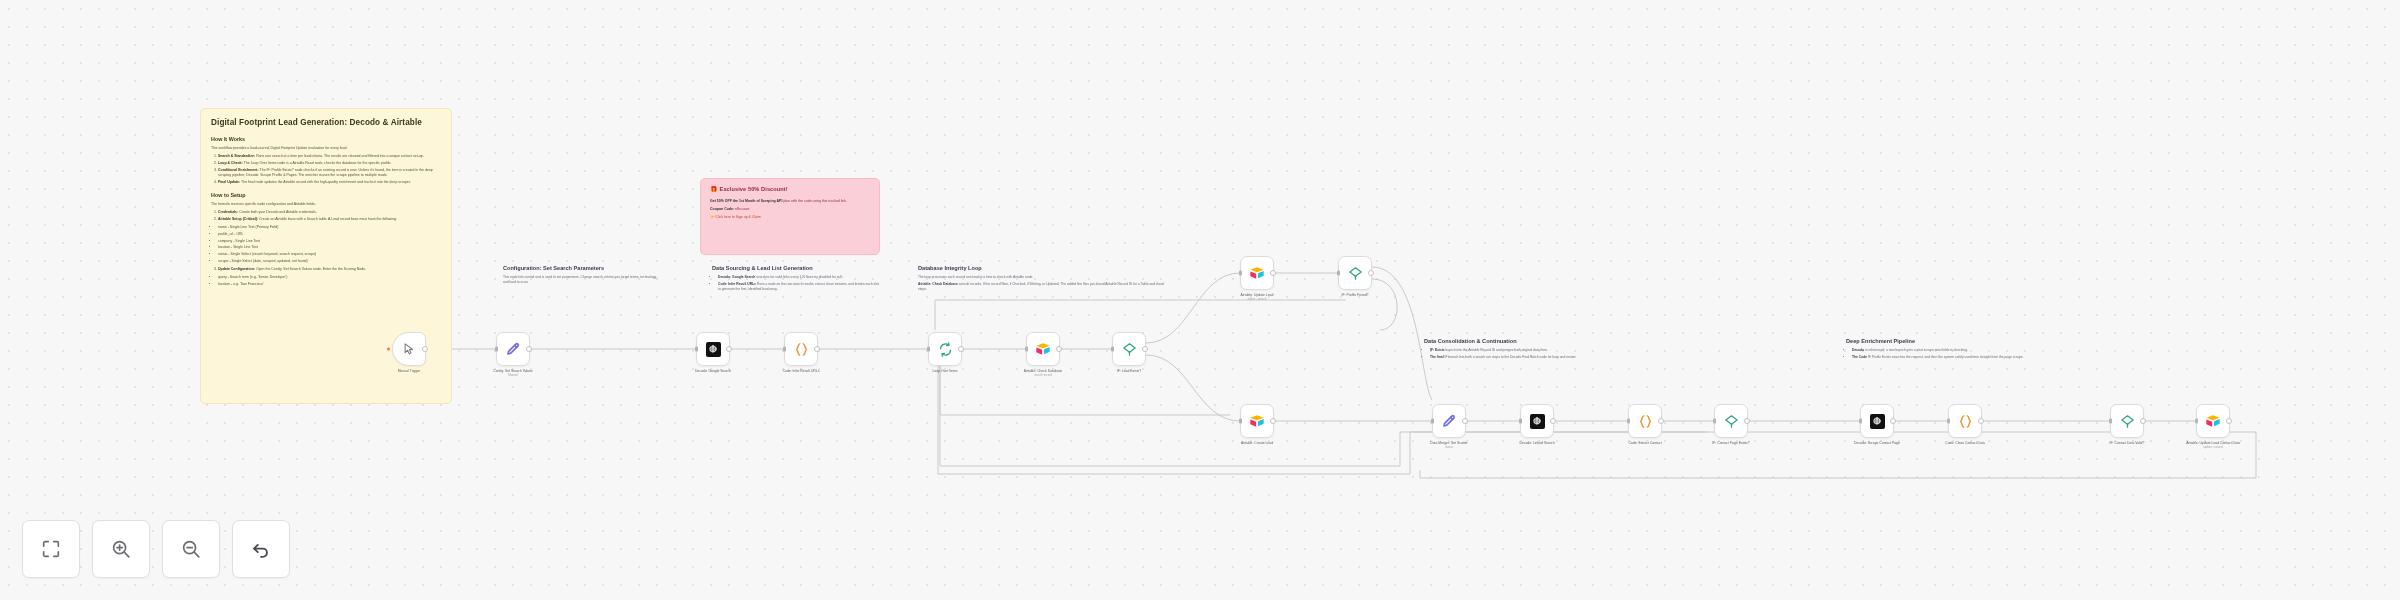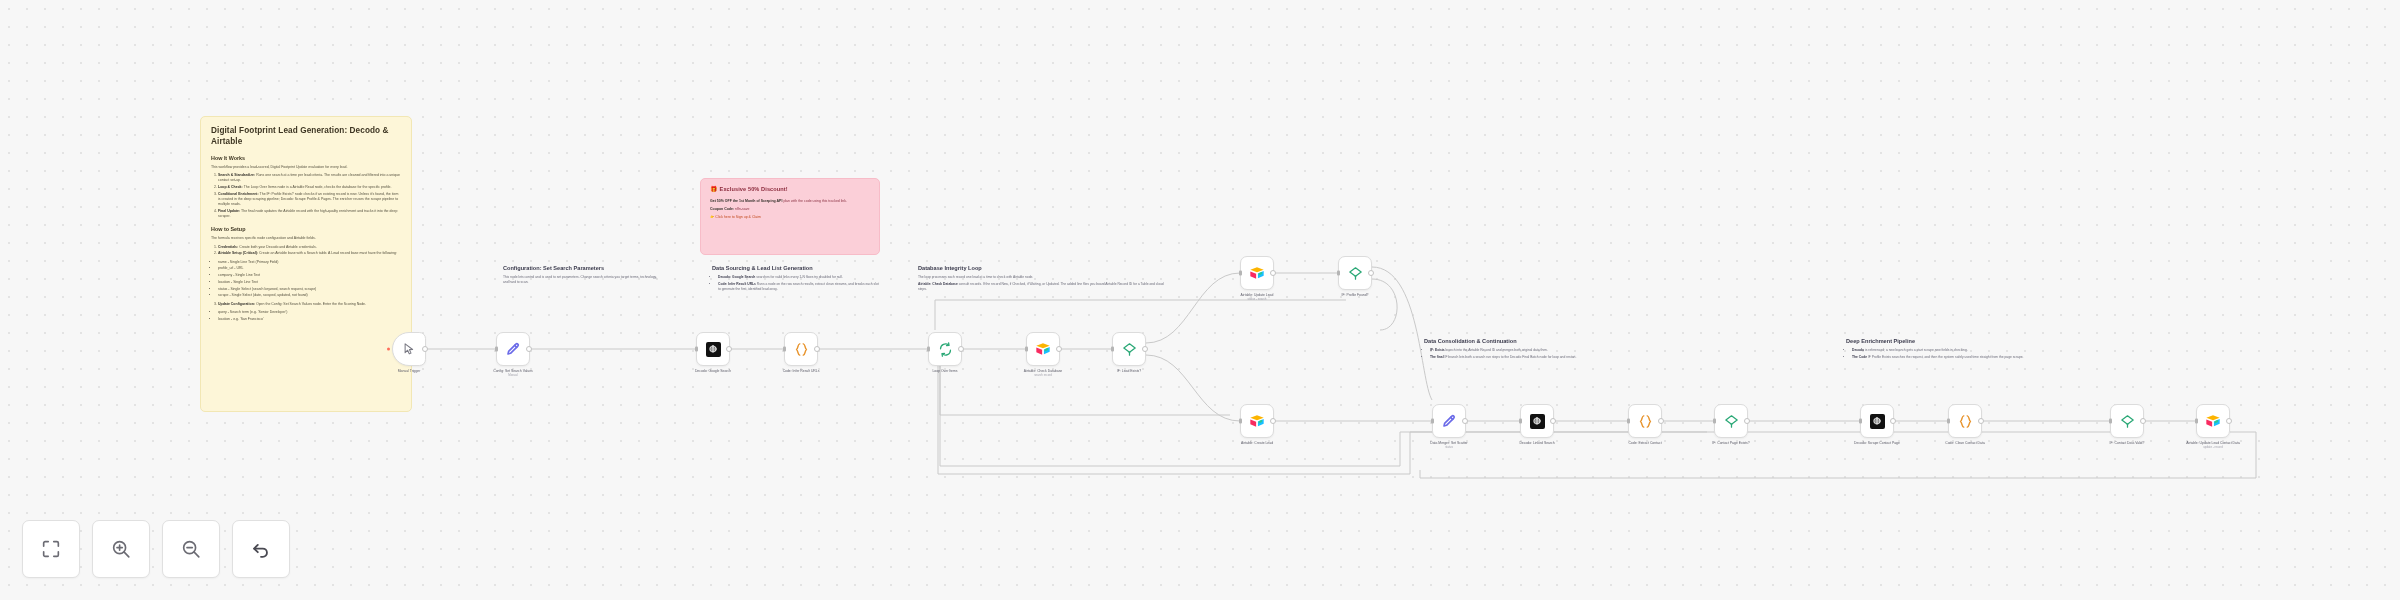--- a/index.html
+++ b/index.html
@@ -261,21 +261,21 @@
     <line x1="2144" y1="421" x2="2196" y2="421"></line>
 
     <path d="M1230 415 L 940 415 L 940 336"></path>
     <path d="M1707 432 L 1400 432 L 1400 466 L 940 466 L 940 360"></path>
     <path d="M2140 432 L 1410 432 L 1410 474 L 938 474 L 938 362"></path>
     <path d="M2230 432 L 2256 432 L 2256 478 L 1420 478 L 1420 470"></path>
 
     <path d="M935 330 L 935 300 L 1346 300"></path>
   </svg>
 
-  <div class="sticky yellow" style="left:200px; top:116px; width:212px; height:296px;">
+  <div class="sticky yellow" style="left:200px; top:108px; width:252px; height:296px;">
     <div class="inner">
       <h1>Digital Footprint Lead Generation: Decodo &amp; Airtable</h1>
 
       <h2>How It Works</h2>
       <p>This workflow provides a lead-scored, Digital Footprint Update evaluation for every lead.</p>
 
       <ol>
         <li><b>Search &amp; Standardize:</b> <span>Runs one search at a time per lead criteria. The results are cleaned and filtered into a unique contact set-up.</span></li>
         <li><b>Loop &amp; Check:</b> <span>The Loop Over Items node is a Airtable Read node, checks the database for the specific profile.</span></li>
         <li><b>Conditional Enrichment:</b> <span>The IF: Profile Exists? node checks if an existing record is new. Unless it's found, the item is created in the deep scraping pipeline; Decodo: Scrape Profile &amp; Pages. The enricher reuses the scrape pipeline to multiple reads.</span></li>

